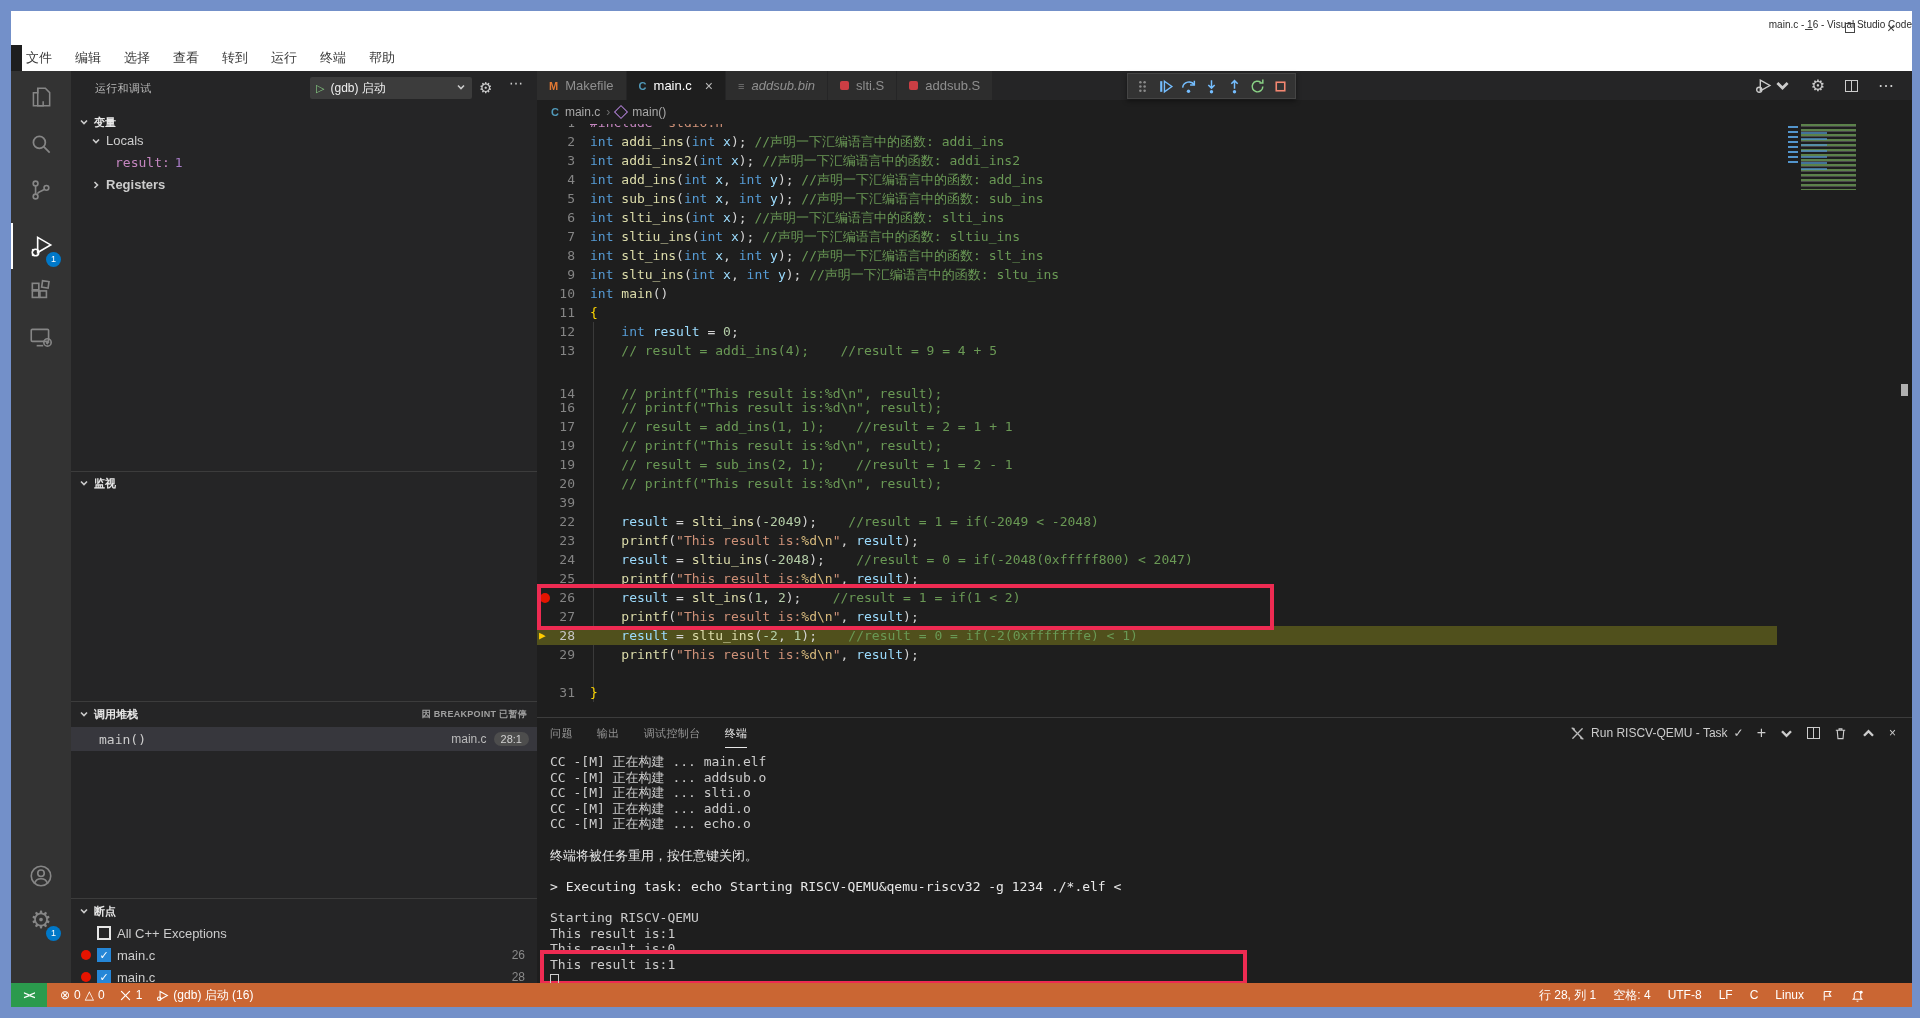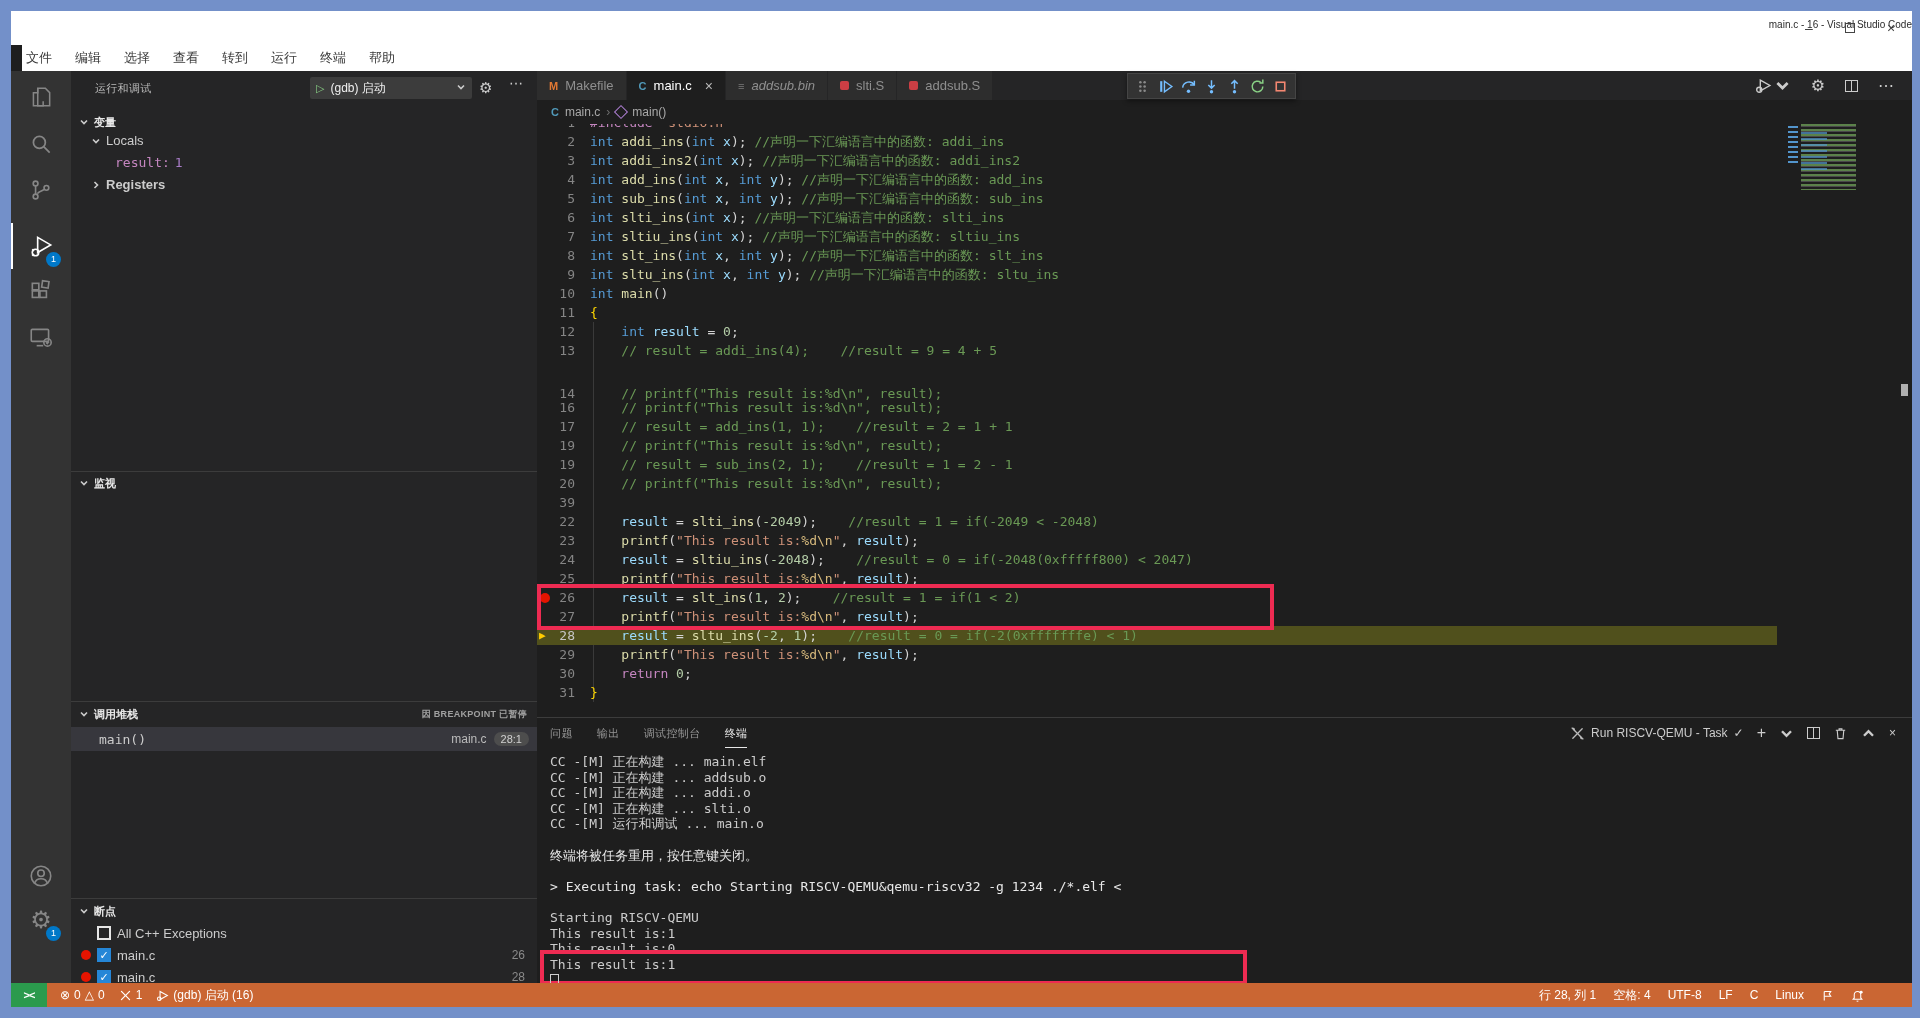--- a/index.html
+++ b/index.html
@@ -415,21 +415,20 @@
             <div class="cline" style="top: 350px;"><span class="lnum">20</span><span class="ctext"><span class="tk-p">    </span><span class="tk-c">// printf("This result is:%d\n", result);</span></span></div>
             <div class="cline" style="top: 369px;"><span class="lnum">39</span><span class="ctext"></span></div>
             <div class="cline" style="top: 388px;"><span class="lnum">22</span><span class="ctext"><span class="tk-p">    </span><span class="tk-v">result</span><span class="tk-p"> = </span><span class="tk-f">slti_ins</span><span class="tk-p">(</span><span class="tk-n">-2049</span><span class="tk-p">);    </span><span class="tk-c">//result = 1 = if(-2049 &lt; -2048)</span></span></div>
             <div class="cline" style="top: 407px;"><span class="lnum">23</span><span class="ctext"><span class="tk-p">    </span><span class="tk-f">printf</span><span class="tk-p">(</span><span class="tk-s">"This result is:</span><span class="tk-e">%d</span><span class="tk-e">\n</span><span class="tk-s">"</span><span class="tk-p">, </span><span class="tk-v">result</span><span class="tk-p">);</span></span></div>
             <div class="cline" style="top: 426px;"><span class="lnum">24</span><span class="ctext"><span class="tk-p">    </span><span class="tk-v">result</span><span class="tk-p"> = </span><span class="tk-f">sltiu_ins</span><span class="tk-p">(</span><span class="tk-n">-2048</span><span class="tk-p">);    </span><span class="tk-c">//result = 0 = if(-2048(0xfffff800) &lt; 2047)</span></span></div>
             <div class="cline" style="top: 445px;"><span class="lnum">25</span><span class="ctext"><span class="tk-p">    </span><span class="tk-f">printf</span><span class="tk-p">(</span><span class="tk-s">"This result is:</span><span class="tk-e">%d</span><span class="tk-e">\n</span><span class="tk-s">"</span><span class="tk-p">, </span><span class="tk-v">result</span><span class="tk-p">);</span></span></div>
             <div class="cline" style="top: 464px;"><span class="lnum">26</span><span class="bpdot"></span><span class="ctext"><span class="tk-p">    </span><span class="tk-v">result</span><span class="tk-p"> = </span><span class="tk-f">slt_ins</span><span class="tk-p">(</span><span class="tk-n">1</span><span class="tk-p">, </span><span class="tk-n">2</span><span class="tk-p">);    </span><span class="tk-c">//result = 1 = if(1 &lt; 2)</span></span></div>
             <div class="cline" style="top: 483px;"><span class="lnum">27</span><span class="ctext"><span class="tk-p">    </span><span class="tk-f">printf</span><span class="tk-p">(</span><span class="tk-s">"This result is:</span><span class="tk-e">%d</span><span class="tk-e">\n</span><span class="tk-s">"</span><span class="tk-p">, </span><span class="tk-v">result</span><span class="tk-p">);</span></span></div>
             <div class="cline cur" style="top: 502px;"><span class="lnum curn">28</span><span class="curarrow">▶</span><span class="ctext"><span class="tk-p">    </span><span class="tk-v">result</span><span class="tk-p"> = </span><span class="tk-f">sltu_ins</span><span class="tk-p">(</span><span class="tk-n">-2</span><span class="tk-p">, </span><span class="tk-n">1</span><span class="tk-p">);    </span><span class="tk-c">//result = 0 = if(-2(0xfffffffe) &lt; 1)</span></span></div>
             <div class="cline" style="top: 521px;"><span class="lnum">29</span><span class="ctext"><span class="tk-p">    </span><span class="tk-f">printf</span><span class="tk-p">(</span><span class="tk-s">"This result is:</span><span class="tk-e">%d</span><span class="tk-e">\n</span><span class="tk-s">"</span><span class="tk-p">, </span><span class="tk-v">result</span><span class="tk-p">);</span></span></div>
-            <div class="cline" style="top: 540px;"><span class="lnum">30</span><span class="ctext"><span class="tk-p">    </span><span class="tk-m">return </span><span class="tk-n">0</span><span class="tk-p">;</span></span></div>
             <div class="cline" style="top: 559px;"><span class="lnum">31</span><span class="ctext"><span class="tk-b">}</span></span></div>
           </div>
 
         <div class="panel">
           <div class="panel-tabs">
               <span class="ptab">问题</span>
               <span class="ptab">输出</span>
               <span class="ptab">调试控制台</span>
               <span class="ptab active">终端</span>
             </div>
@@ -453,23 +452,23 @@
                 <path d="M3 4.5h10M6.5 4.5V3h3v1.5M4.5 4.5l.8 9h5.4l.8-9"></path>
               </svg>
             <svg class="chev-svg" viewBox="0 0 10 10" style="transform:rotate(180deg)">
                 <path d="M2 3.5 L5 6.5 L8 3.5"></path>
               </svg>
             <span>×</span>
           </div>
           <div class="term">
               <div class="tline">CC -[M] 正在构建 ... main.elf</div>
               <div class="tline">CC -[M] 正在构建 ... addsub.o</div>
+              <div class="tline">CC -[M] 正在构建 ... slti.o</div>
               <div class="tline">CC -[M] 正在构建 ... addi.o</div>
-              <div class="tline">CC -[M] 正在构建 ... slti.o</div>
-              <div class="tline">CC -[M] 运行和调试 ... main.o</div>
+              <div class="tline">CC -[M] 正在构建 ... echo.o</div>
               <div class="tline"></div>
               <div class="tline bold">终端将被任务重用，按任意键关闭。</div>
               <div class="tline"></div>
               <div class="tline bold">&gt; Executing task: echo Starting RISCV-QEMU&amp;qemu-riscv32 -g 1234 ./*.elf &lt;</div>
               <div class="tline"></div>
               <div class="tline">Starting RISCV-QEMU</div>
               <div class="tline">This result is:1</div>
               <div class="tline">This result is:0</div>
               <div class="tline boxed">This result is:1</div>
               <div class="tline"><span class="cursor-block"></span></div>

